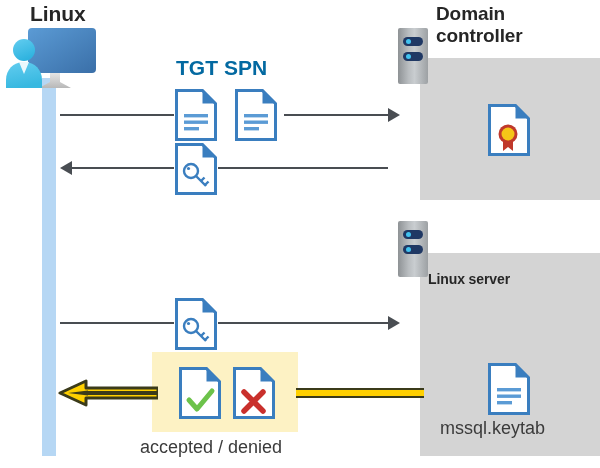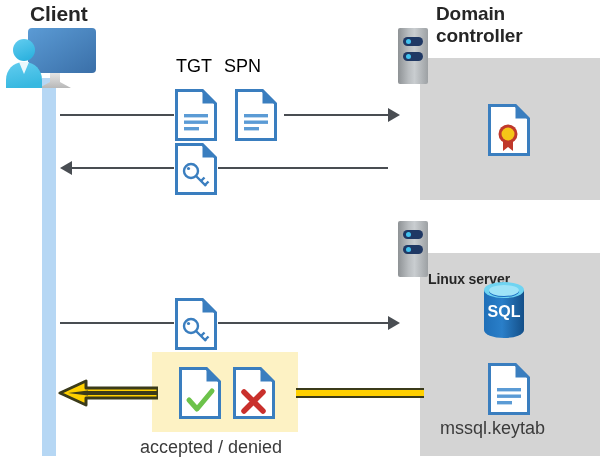--- a/index.html
+++ b/index.html
@@ -125,22 +125,23 @@
   .highlight {
     left: 152px;
     top: 352px;
     width: 146px;
     height: 80px;
     background: #fdf2c4;
   }
 
   
   .lbl {
-    color: #000000;
-    font-size: 18px;
+    color: #0369a1;
+    font-size: 21px;
+    font-weight: bold;
   }
   .lbl-tgt  { left: 176px; top: 56px; }
   .lbl-spn  { left: 224px; top: 56px; }
   .lbl-accepted {
     left: 140px;
     top: 437px;
     font-size: 18px;
     color: #3b3b3b;
     white-space: nowrap;
   }
@@ -153,21 +154,21 @@
     text-align: right;
   }
 </style>
 </head>
 <body>
 
 <div id="canvas">
 
   <div class="abs lifeline"></div>
 
-  <div class="abs title title-client">Client</div>
+  <div class="abs title title-client">Linux</div>
 
   <div class="abs client-icon">
     <svg width="100" height="70" viewBox="0 0 100 70">
       <defs>
         <linearGradient id="monGrad" x1="0" y1="0" x2="1" y2="1">
           <stop offset="0%" stop-color="#5b9bd5"></stop>
           <stop offset="100%" stop-color="#3a6fa8"></stop>
         </linearGradient>
         <linearGradient id="standGrad" x1="0" y1="0" x2="0" y2="1">
           <stop offset="0%" stop-color="#e8e8e8"></stop>
@@ -226,36 +227,20 @@
     <div class="bay b1">
         <div class="led"></div>
       </div>
     <div class="bay b2">
         <div class="led"></div>
       </div>
   </div>
 
   <div class="abs title title-linux">Linux server</div>
 
-  <div class="abs" style="left:478px; top:281px;">
-    <svg width="52" height="58" viewBox="0 0 52 58">
-      <defs>
-        <linearGradient id="sqlBody" x1="0" y1="0" x2="1" y2="0">
-          <stop offset="0%" stop-color="#1f6fb8"></stop>
-          <stop offset="45%" stop-color="#2a7fc9"></stop>
-          <stop offset="100%" stop-color="#144f88"></stop>
-        </linearGradient>
-      </defs>
-      <path d="M6 9 h40 v40 a20 8 0 0 1 -40 0 z" fill="url(#sqlBody)"></path>
-      <ellipse cx="26" cy="9" rx="20" ry="8" fill="#6fd4f2"></ellipse>
-      <ellipse cx="26" cy="10.5" rx="15" ry="5.5" fill="#1b6ec2"></ellipse>
-      <ellipse cx="26" cy="9.5" rx="15" ry="5.5" fill="#9fe4f8"></ellipse>
-      <text x="26" y="36" text-anchor="middle" font-family="Liberation Sans, sans-serif" font-size="16" font-weight="bold" fill="#ffffff">SQL</text>
-    </svg>
-  </div>
 
   <div class="abs" style="left:487px; top:362px;">
     <svg width="44" height="54" viewBox="0 0 44 54">
       <path d="M2.5 2.5 h26 l13 13 v36 h-39 z" fill="#ffffff" stroke="#3a7ebf" stroke-width="3"></path>
       <path d="M28.5 2.5 v13 h13 z" fill="#3a7ebf"></path>
       <rect x="10" y="26" width="24" height="3.4" fill="#5b9bd5"></rect>
       <rect x="10" y="32.5" width="24" height="3.4" fill="#5b9bd5"></rect>
       <rect x="10" y="39" width="15" height="3.4" fill="#5b9bd5"></rect>
     </svg>
   </div>

